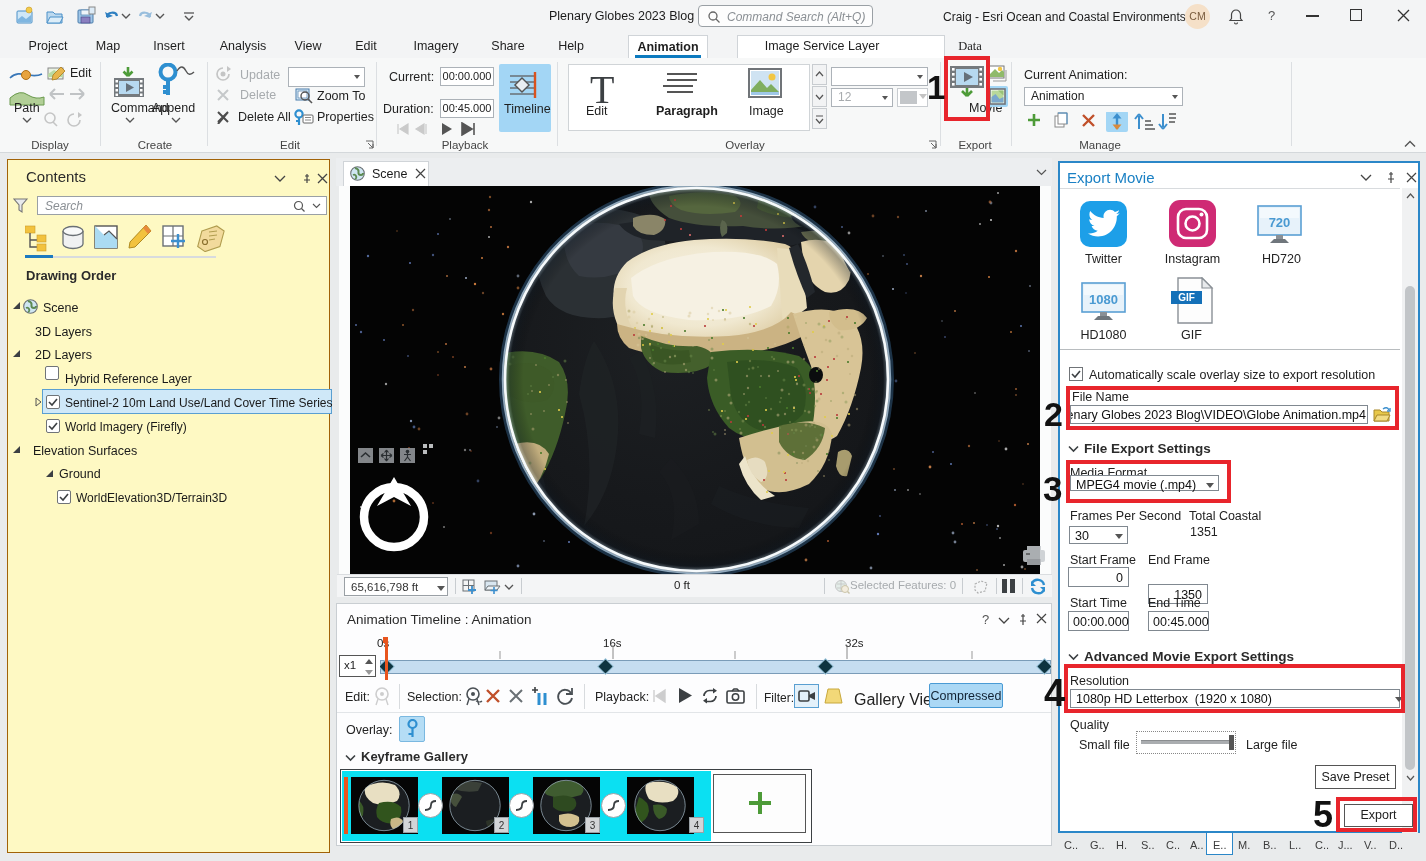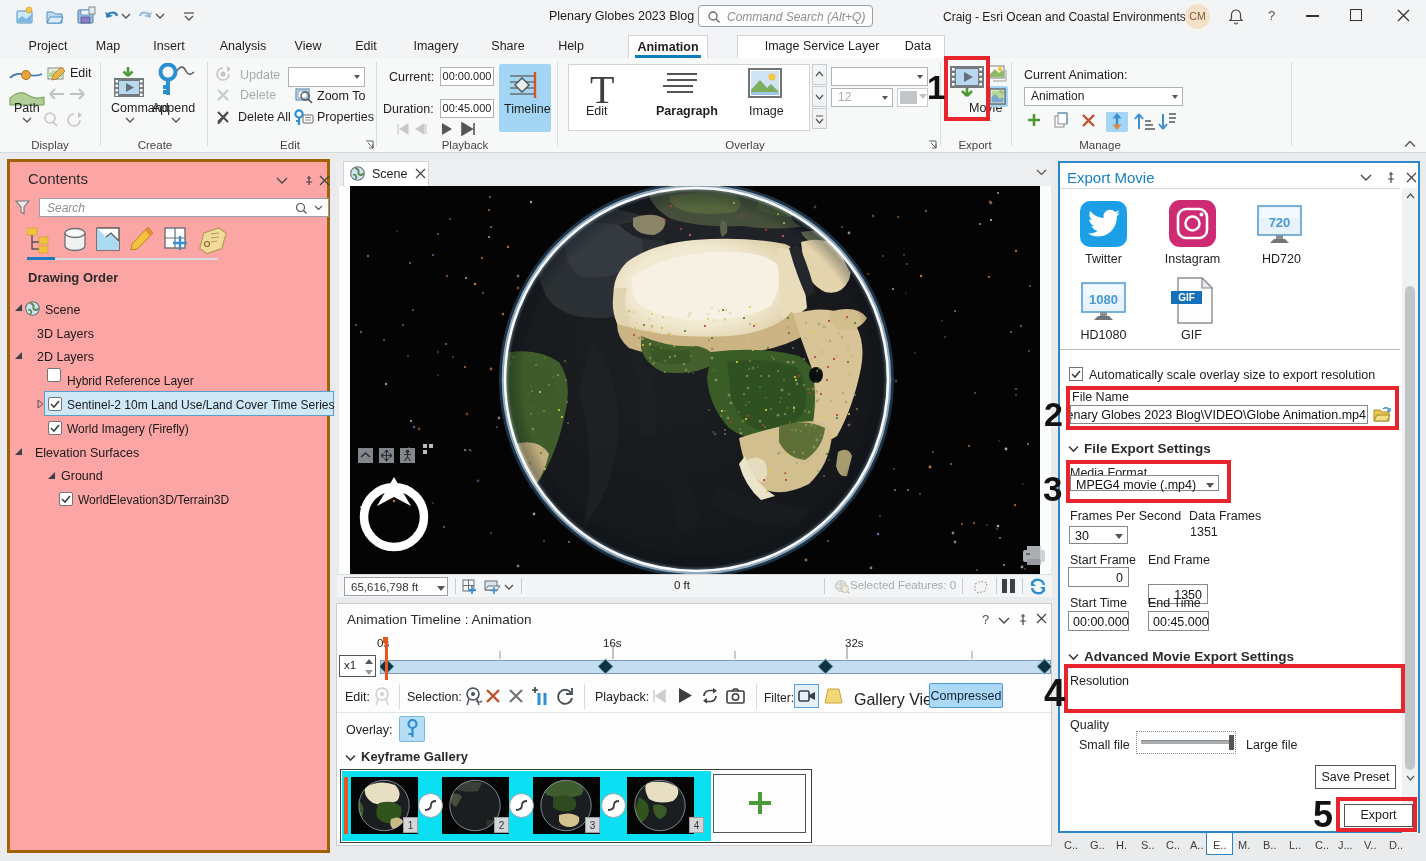--- a/index.html
+++ b/index.html
@@ -17,21 +17,21 @@
 
 #ribbon{position:absolute;left:0;top:58px;width:1426px;height:95px;background:#f7f8f8;border-bottom:1px solid #d4d8db;}
 .gsep{position:absolute;top:4px;height:84px;width:1px;background:#dcdfe2;}
 .glabel{position:absolute;top:81px;height:14px;font-size:11.5px;color:#444;text-align:center;}
 .icolbl{position:absolute;font-size:12.5px;color:#1e1e1e;}
 .graytx{color:#a7abae;}
 .ribbtn-blue{background:#a3d6f5;border-radius:2px;}
 .combo{position:absolute;background:#fff;border:1px solid #acb2b8;}
 .combo .car{position:absolute;right:4px;top:50%;margin-top:-2px;width:0;height:0;border-left:3.5px solid transparent;border-right:3.5px solid transparent;border-top:4px solid #555;}
 
-#contents{position:absolute;left:7px;top:159px;width:323px;height:694px;background:#fca5a5;border:3px solid #a16207;}
+#contents{position:absolute;left:7px;top:159px;width:323px;height:694px;background:#fef9c3;border:1px solid #a16207;}
 #scenetabs{position:absolute;left:336px;top:158px;width:716px;height:28px;background:#eceef0;}
 #viewport{position:absolute;left:339px;top:186px;width:712px;height:388px;background:#fbfcfc;}
 #statusbar{position:absolute;left:337px;top:574px;width:715px;height:23px;background:#f4f5f6;border-top:1px solid #dadde0;font-size:11.5px;color:#333;}
 #timeline{position:absolute;left:336px;top:603px;width:716px;height:243px;background:#fdfdfe;border:1px solid #c9ced2;}
 #exportp{position:absolute;left:1058px;top:161px;width:362px;height:672px;background:#fff;border:2px solid #2b87c8;}
 #etabs{position:absolute;left:1056px;top:833px;width:366px;height:24px;background:#e9ebec;font-size:11px;color:#3c3c3c;}
 .redbox{position:absolute;border:4px solid #e8252c;z-index:50;}
 .rednum{position:absolute;z-index:51;color:#111;font-weight:bold;font-family:"Liberation Sans",sans-serif;}
 .fld{position:absolute;background:#fff;border:1px solid #808890;font-size:12.5px;color:#111;}
 .lbl{position:absolute;font-size:12.5px;color:#222;white-space:nowrap;}
@@ -102,21 +102,21 @@
  <div class="rtab" style="left:140px;width:58px;">Insert</div>
  <div class="rtab" style="left:212px;width:62px;">Analysis</div>
  <div class="rtab" style="left:286px;width:44px;">View</div>
  <div class="rtab" style="left:344px;width:44px;">Edit</div>
  <div class="rtab" style="left:406px;width:60px;">Imagery</div>
  <div class="rtab" style="left:482px;width:52px;">Share</div>
  <div class="rtab" style="left:548px;width:46px;">Help</div>
  <div class="rtab" id="tab-anim" style="left:628px;width:80px;font-weight:bold;">Animation</div>
  <div id="ctxtabs" style="left:737px;width:208px;"></div>
  <div class="rtab" style="left:752px;width:140px;">Image Service Layer</div>
- <div class="rtab" style="left:898px;width:40px;">Data</div>
+ <div class="rtab" style="left:950px;width:40px;font-family:Liberation Serif, serif;">Data</div>
 </div>
 <div id="ribbon">
  <div class="gsep" style="left:100px"></div>
     <div class="gsep" style="left:207px"></div>
     <div class="gsep" style="left:376px"></div>
     <div class="gsep" style="left:557px"></div>
     <div class="gsep" style="left:940px"></div>
     <div class="gsep" style="left:1011px"></div>
     <div class="gsep" style="left:1291px"></div>
  <div class="glabel" style="left:10px;width:80px;">Display</div>
@@ -1274,21 +1274,21 @@
     </svg>
  <div class="hdr" style="left:24px;top:278px;">File Export Settings</div>
  <div class="abs lbl" style="left:10px;top:303px;">Media Format</div>
  <div class="fld" style="left:10px;top:312px;width:149px;height:16px;padding-left:6px;">
       <span style="position:absolute;left:5px;top:2px;">MPEG4 movie (.mp4)</span>
       <svg class="abs" style="left:135px;top:7px" width="8" height="5" viewBox="0 0 8 5">
         <path d="M0 0 l4 5 4-5z" fill="#555"></path>
       </svg>
     </div>
  <div class="abs lbl" style="left:10px;top:346px;">Frames Per Second</div>
- <div class="abs lbl" style="left:129px;top:346px;">Data Frames</div>
+ <div class="abs lbl" style="left:129px;top:346px;">Total Coastal</div>
  <div class="fld" style="left:9px;top:363px;width:59px;height:18px;">
       <span style="position:absolute;left:5px;top:2px;">30</span>
       <svg class="abs" style="left:45px;top:7px" width="8" height="5" viewBox="0 0 8 5">
         <path d="M0 0 l4 5 4-5z" fill="#555"></path>
       </svg>
     </div>
  <div class="abs lbl" style="left:130px;top:362px;">1351</div>
  <div class="abs lbl" style="left:10px;top:390px;">Start Frame</div>
  <div class="abs lbl" style="left:88px;top:390px;">End Frame</div>
  <div class="fld" style="left:8px;top:404px;width:61px;height:20px;">
@@ -1303,20 +1303,26 @@
       <span style="position:absolute;left:4px;top:3px;">00:00.000</span>
     </div>
  <div class="fld" style="left:88px;top:448px;width:61px;height:20px;">
       <span style="position:absolute;left:4px;top:3px;">00:45.000</span>
     </div>
  <svg class="abs" style="left:8px;top:490px" width="11" height="8" viewBox="0 0 11 8">
       <path d="M1 1.5 l4.5 4.5 4.5-4.5" stroke="#3c4043" stroke-width="1.6" fill="none"></path>
     </svg>
  <div class="hdr" style="left:24px;top:486px;">Advanced Movie Export Settings</div>
  <div class="abs lbl" style="left:10px;top:511px;">Resolution</div>
+ <div class="fld" style="left:10px;top:526px;width:330px;height:19px;">
+      <span style="position:absolute;left:5px;top:2px;">1080p HD Letterbox&nbsp;&nbsp;(1920 x 1080)</span>
+      <svg class="abs" style="left:324px;top:7px" width="8" height="5" viewBox="0 0 8 5">
+        <path d="M0 0 l4 5 4-5z" fill="#555"></path>
+      </svg>
+    </div>
  <div class="abs lbl" style="left:10px;top:555px;">Quality</div>
  <div class="abs lbl" style="left:19px;top:575px;">Small file</div>
  <div class="abs" style="left:76px;top:568px;width:100px;height:23px;border:1px dotted #888;"></div>
  <div class="abs" style="left:81px;top:577px;width:90px;height:4px;background:#aaadb0;border-top:1px solid #8a8d90;"></div>
  <div class="abs" style="left:169px;top:572px;width:5px;height:15px;background:#555;"></div>
  <div class="abs lbl" style="left:186px;top:575px;">Large file</div>
  <div class="abs" style="left:255px;top:602px;width:81px;height:24px;background:#fff;border:1px solid #555;text-align:center;line-height:22px;font-size:12.5px;color:#222;">Save Preset</div>
  <div class="abs" style="left:284px;top:641px;width:69px;height:23px;background:#fff;border:1px solid #555;text-align:center;line-height:21px;font-size:12.5px;color:#222;">Export</div>
 </div>
 <div id="etabs">

